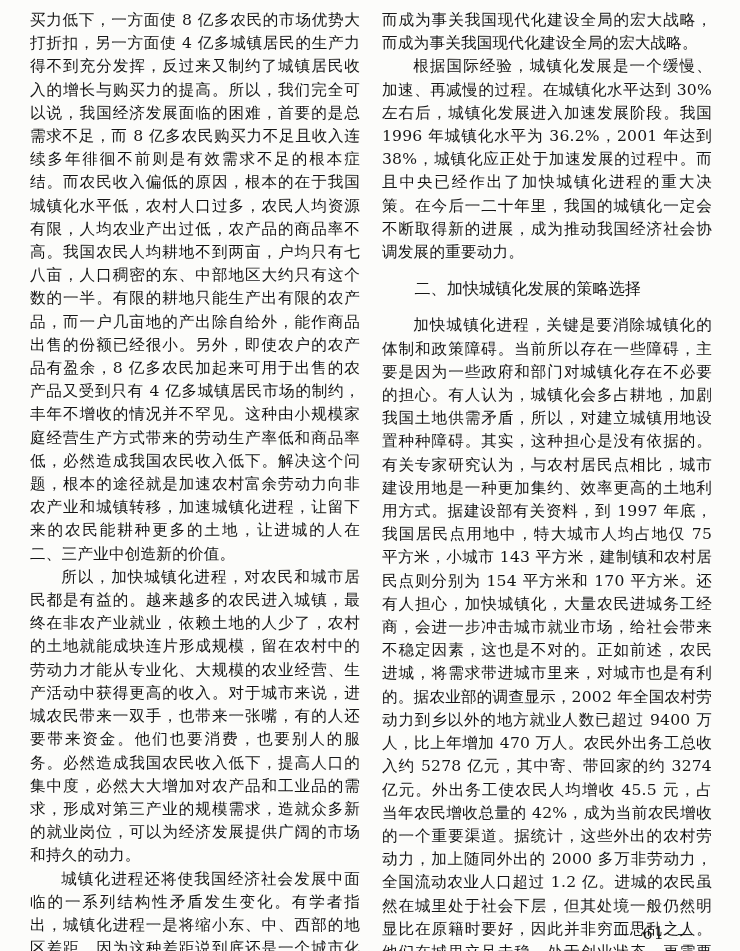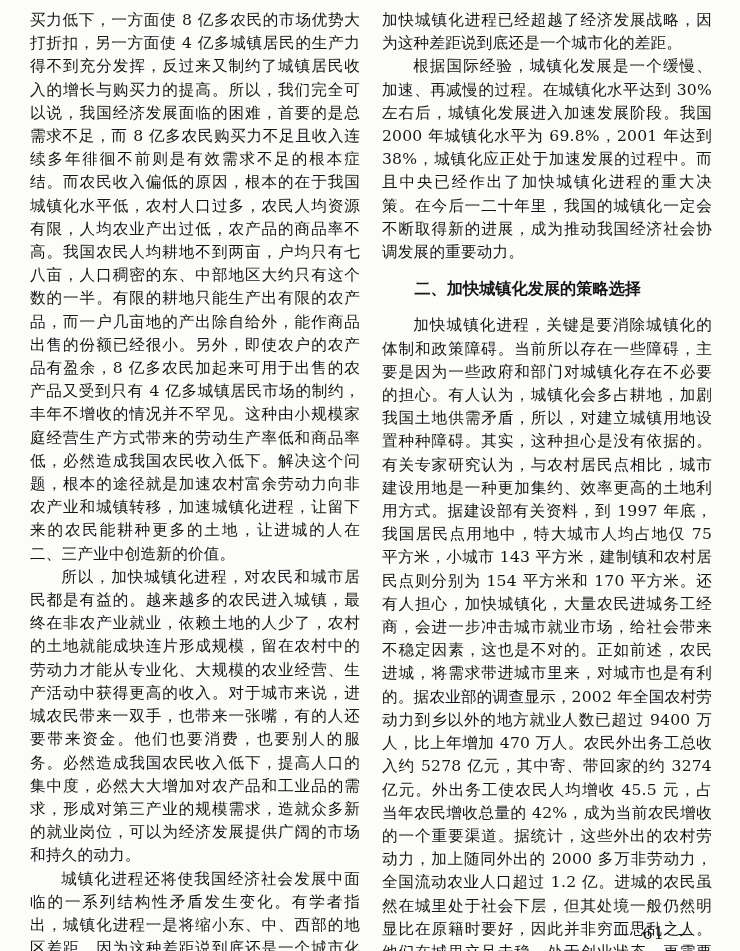--- a/index.html
+++ b/index.html
@@ -30,21 +30,21 @@
     font-size: 15.6px;
     line-height: 23.2px;
     text-align: justify;
     letter-spacing: 0.2px;
   }
   .indent { text-indent: 2em; }
   .heading {
     margin: 13px 0 14px 0;
     font-size: 16.2px;
     line-height: 23.2px;
-    font-weight: bold;
+    font-weight: normal;
     text-indent: 2em;
   }
   .page-number {
     position: absolute;
     right: 46px;
     bottom: 8px;
     font-size: 16px;
     letter-spacing: 1px;
     white-space: pre;
   }
@@ -55,21 +55,21 @@
 <div class="page">
 
   <div class="col col-left">
     <p class="para">买力低下，一方面使 8 亿多农民的市场优势大打折扣，另一方面使 4 亿多城镇居民的生产力得不到充分发挥，反过来又制约了城镇居民收入的增长与购买力的提高。所以，我们完全可以说，我国经济发展面临的困难，首要的是总需求不足，而 8 亿多农民购买力不足且收入连续多年徘徊不前则是有效需求不足的根本症结。而农民收入偏低的原因，根本的在于我国城镇化水平低，农村人口过多，农民人均资源有限，人均农业产出过低，农产品的商品率不高。我国农民人均耕地不到两亩，户均只有七八亩，人口稠密的东、中部地区大约只有这个数的一半。有限的耕地只能生产出有限的农产品，而一户几亩地的产出除自给外，能作商品出售的份额已经很小。另外，即使农户的农产品有盈余，8 亿多农民加起来可用于出售的农产品又受到只有 4 亿多城镇居民市场的制约，丰年不增收的情况并不罕见。这种由小规模家庭经营生产方式带来的劳动生产率低和商品率低，必然造成我国农民收入低下。解决这个问题，根本的途径就是加速农村富余劳动力向非农产业和城镇转移，加速城镇化进程，让留下来的农民能耕种更多的土地，让进城的人在二、三产业中创造新的价值。</p>
     <p class="para indent">所以，加快城镇化进程，对农民和城市居民都是有益的。越来越多的农民进入城镇，最终在非农产业就业，依赖土地的人少了，农村的土地就能成块连片形成规模，留在农村中的劳动力才能从专业化、大规模的农业经营、生产活动中获得更高的收入。对于城市来说，进城农民带来一双手，也带来一张嘴，有的人还要带来资金。他们也要消费，也要别人的服务。必然造成我国农民收入低下，提高人口的集中度，必然大大增加对农产品和工业品的需求，形成对第三产业的规模需求，造就众多新的就业岗位，可以为经济发展提供广阔的市场和持久的动力。</p>
     <p class="para indent">城镇化进程还将使我国经济社会发展中面临的一系列结构性矛盾发生变化。有学者指出，城镇化进程一是将缩小东、中、西部的地区差距，因为这种差距说到底还是一个城市化的差距；二是将使我国的产业结构发生更为积极的变化。城市化的进程就是二、三产业发展壮大的过程；三是产品结构也会进一步升级换代，城乡居民收入的提高势必会拉动产品质量档次的提升。</p>
 
   </div>
 
   <div class="col col-right">
-    <p class="para">加快城镇化进程已经超越了经济发展战略，因为这种差距说到底还是一个城市化的差距。</p>
-    <p class="para indent">根据国际经验，城镇化发展是一个缓慢、加速、再减慢的过程。在城镇化水平达到 30%左右后，城镇化发展进入加速发展阶段。我国 2000 年城镇化水平为 69.8%，2001 年达到 38%，城镇化应正处于加速发展的过程中。而且中央已经作出了加快城镇化进程的重大决策。在今后一二十年里，我国的城镇化一定会不断取得新的进展，成为推动我国经济社会协调发展的重要动力。</p>
+    <p class="para">而成为事关我国现代化建设全局的宏大战略，而成为事关我国现代化建设全局的宏大战略。</p>
+    <p class="para indent">根据国际经验，城镇化发展是一个缓慢、加速、再减慢的过程。在城镇化水平达到 30%左右后，城镇化发展进入加速发展阶段。我国 1996 年城镇化水平为 36.2%，2001 年达到 38%，城镇化应正处于加速发展的过程中。而且中央已经作出了加快城镇化进程的重大决策。在今后一二十年里，我国的城镇化一定会不断取得新的进展，成为推动我国经济社会协调发展的重要动力。</p>
     <h2 class="heading">二、加快城镇化发展的策略选择</h2>
     <p class="para indent">加快城镇化进程，关键是要消除城镇化的体制和政策障碍。当前所以存在一些障碍，主要是因为一些政府和部门对城镇化存在不必要的担心。有人认为，城镇化会多占耕地，加剧我国土地供需矛盾，所以，对建立城镇用地设置种种障碍。其实，这种担心是没有依据的。有关专家研究认为，与农村居民点相比，城市建设用地是一种更加集约、效率更高的土地利用方式。据建设部有关资料，到 1997 年底，我国居民点用地中，特大城市人均占地仅 75 平方米，小城市 143 平方米，建制镇和农村居民点则分别为 154 平方米和 170 平方米。还有人担心，加快城镇化，大量农民进城务工经商，会进一步冲击城市就业市场，给社会带来不稳定因素，这也是不对的。正如前述，农民进城，将需求带进城市里来，对城市也是有利的。据农业部的调查显示，2002 年全国农村劳动力到乡以外的地方就业人数已超过 9400 万人，比上年增加 470 万人。农民外出务工总收入约 5278 亿元，其中寄、带回家的约 3274 亿元。外出务工使农民人均增收 45.5 元，占当年农民增收总量的 42%，成为当前农民增收的一个重要渠道。据统计，这些外出的农村劳动力，加上随同外出的 2000 多万非劳动力，全国流动农业人口超过 1.2 亿。进城的农民虽然在城里处于社会下层，但其处境一般仍然明显比在原籍时要好，因此并非穷而思乱之人。他们在城里立足未稳，处于创业状态，更需要社会安定并希望现存秩序能容纳他们，因此他们更“保守”。目前，进城农民违法犯罪的现象比较突出，这与他们在城市生存处境困难，受到社会不公正对待有关。而这正是我们在下一步要着力解决的。消除城镇化的体制和政策障碍，既包括打破城乡分割体制，改革城市用地制度，设立市镇标准，为城镇基础设施建设融资拓宽渠道，也包括取消对农民进城设置</p>
   </div>
 
   <div class="page-number">—  61  —</div>
 
 </div>
 
 </body></html>

